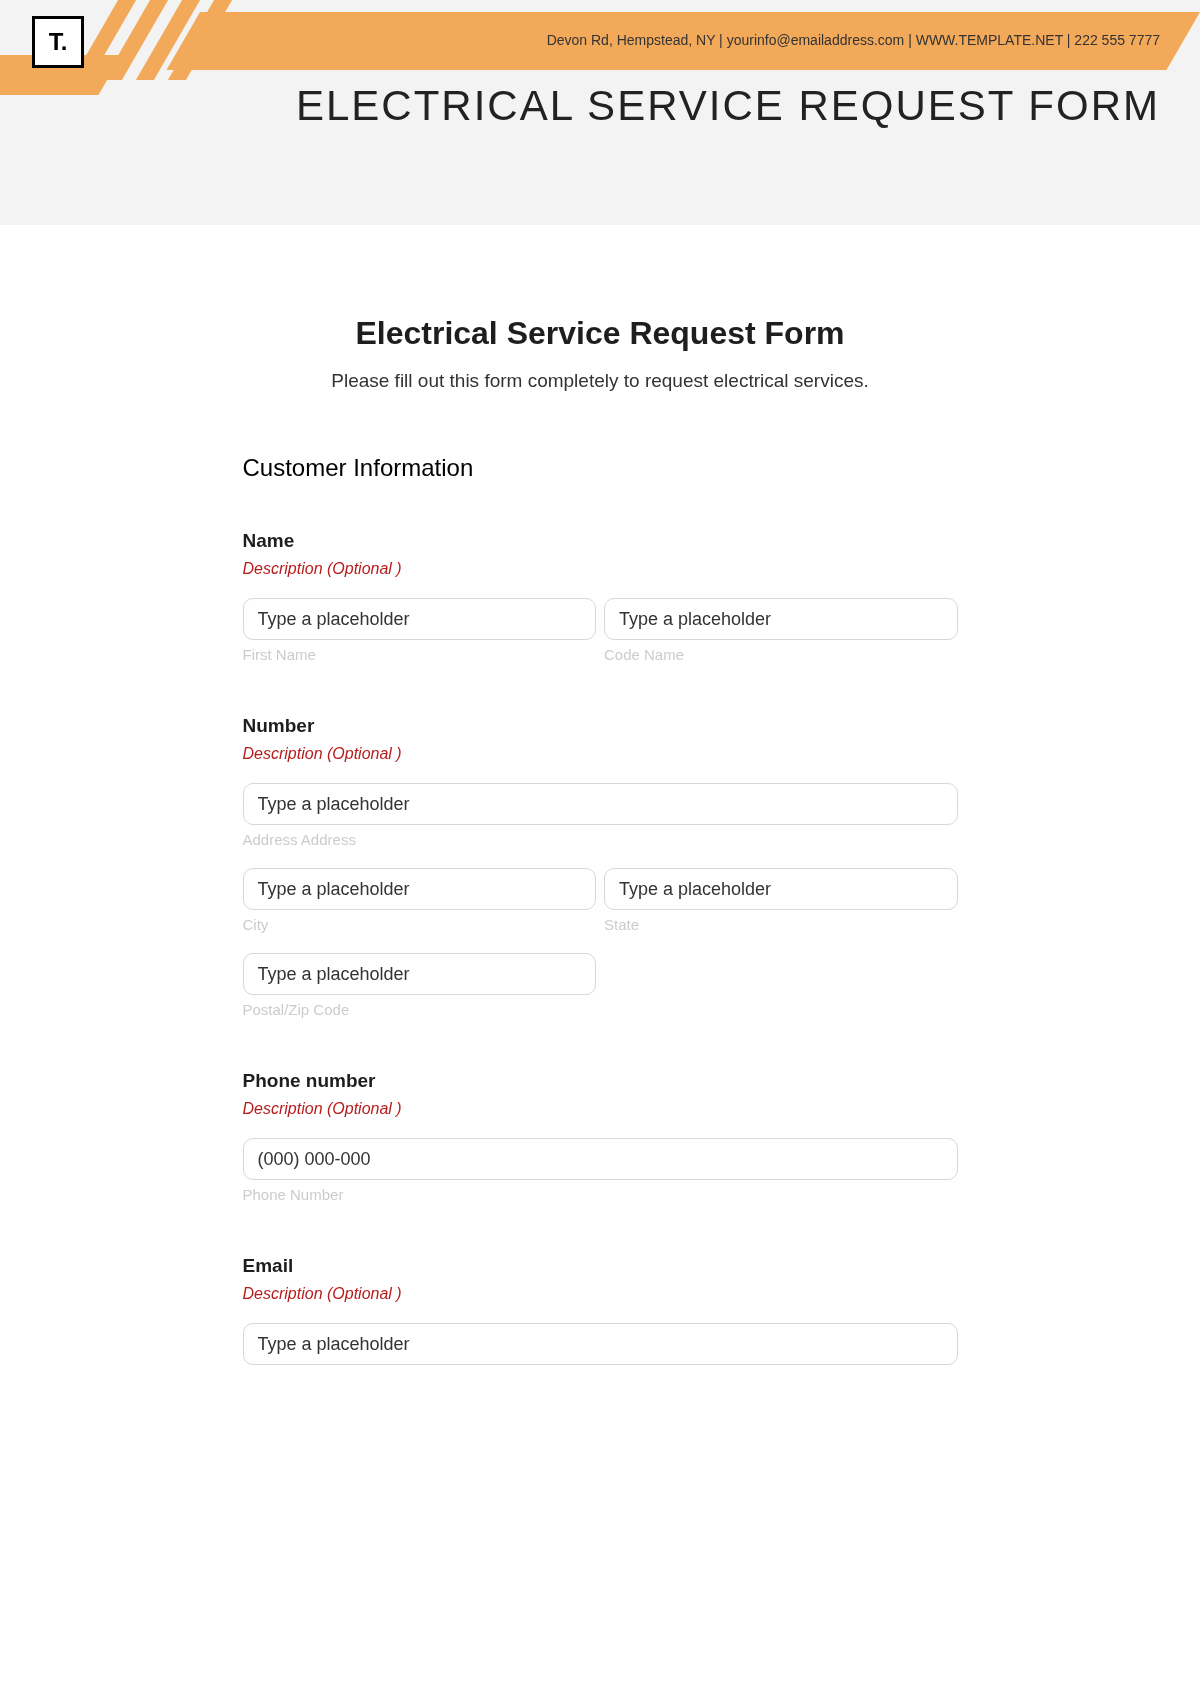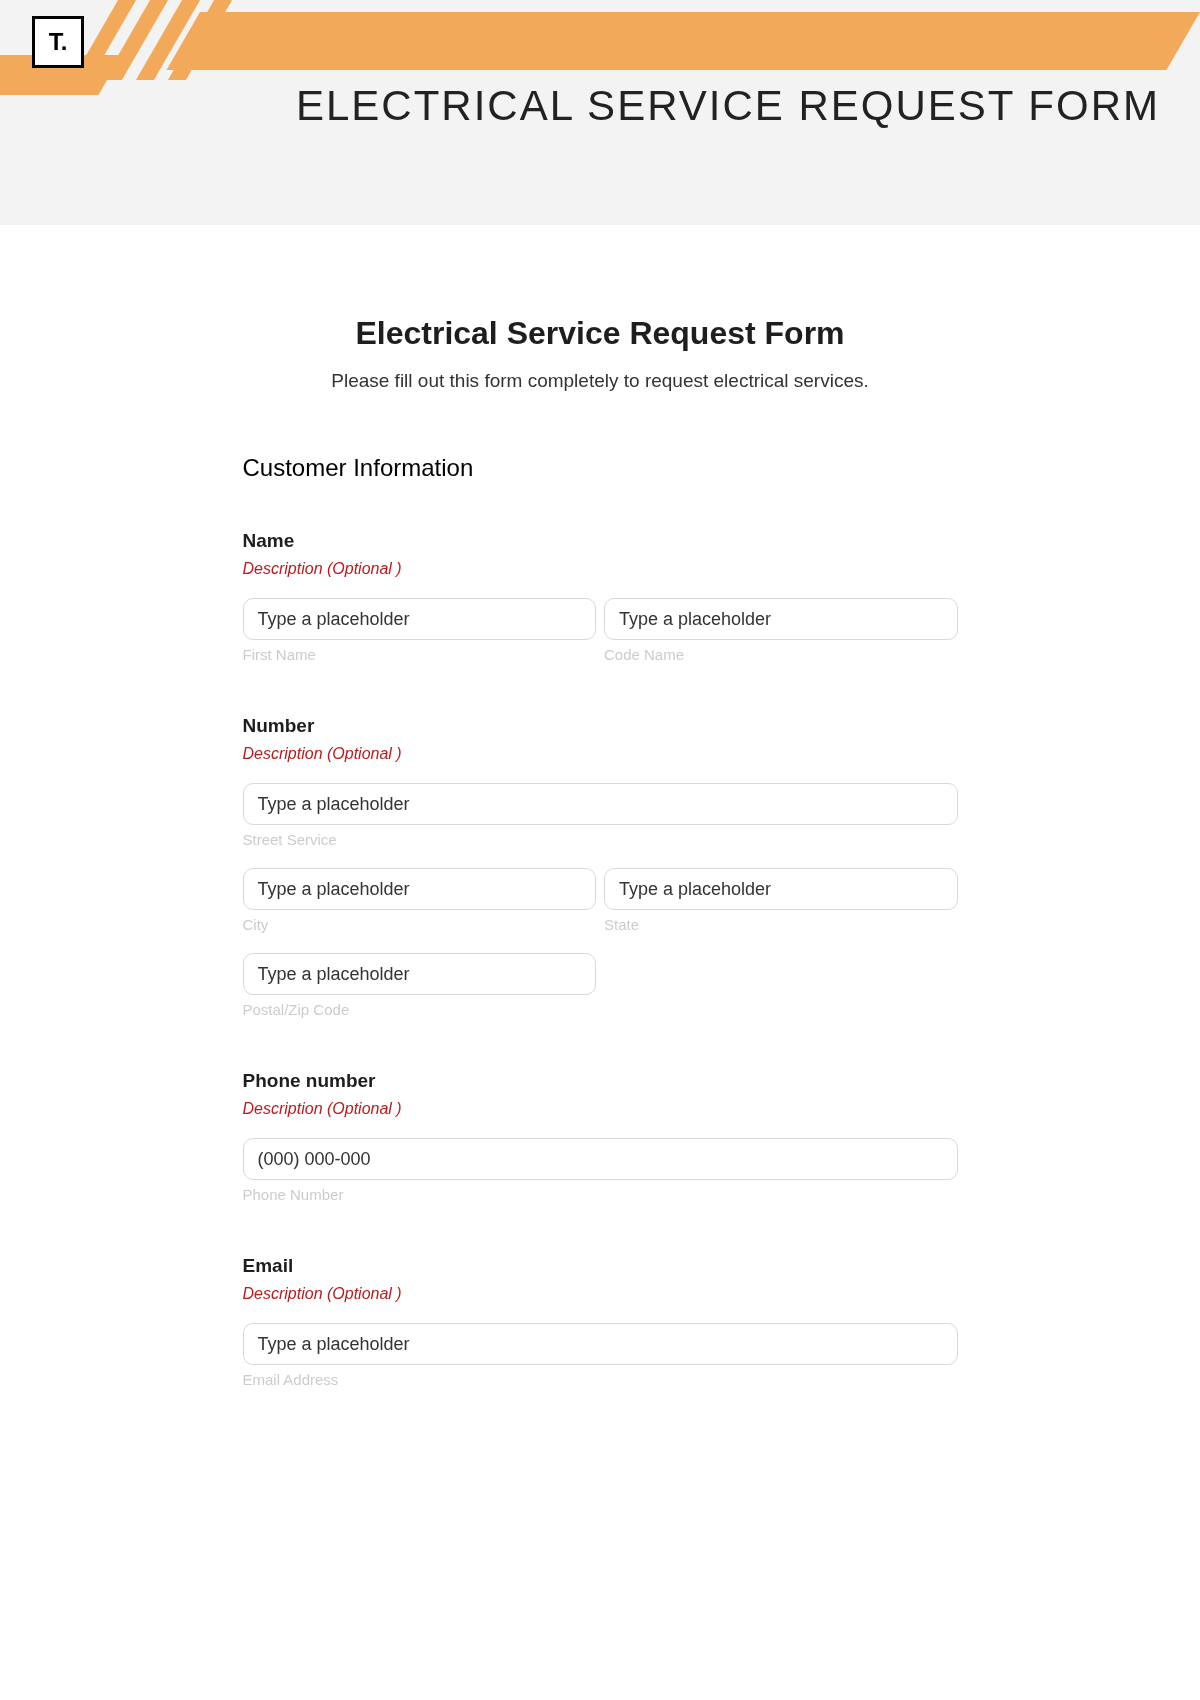--- a/index.html
+++ b/index.html
@@ -31,20 +31,21 @@
 <div class="header-area">
   <div class="orange-bar"></div>
   <div class="orange-stripes">
     <div class="stripe"></div>
       <div class="stripe"></div>
       <div class="stripe"></div>
       <div class="stripe"></div>
   </div>
   <div class="corner"></div>
   <div class="logo-box">T.</div>
+  <div class="header-info">Devon Rd, Hempstead, NY | yourinfo@emailaddress.com | WWW.TEMPLATE.NET | 222 555 7777</div>
   <div class="header-title">ELECTRICAL SERVICE REQUEST FORM</div>
 </div>
 
 <div class="form-wrap">
   <h1 class="form-title">Electrical Service Request Form</h1>
   <p class="form-subtitle">Please fill out this form completely to request electrical services.</p>
 
   <h2 class="section-title">Customer Information</h2>
 
   <div class="field-group">
@@ -61,21 +62,21 @@
       </div>
     </div>
   </div>
 
   <div class="field-group">
     <div class="field-label">Number</div>
     <div class="field-desc">Description (Optional )</div>
     <div class="row">
       <div class="col">
         <input class="input" placeholder="Type a placeholder" style="">
-        <div class="sublabel">Street Service</div>
+        <div class="sublabel">Address Address</div>
       </div>
     </div>
     <div class="row">
       <div class="col">
         <input class="input" placeholder="Type a placeholder" style="">
         <div class="sublabel">City</div>
       </div>
       <div class="col">
         <input class="input" placeholder="Type a placeholder" style="">
         <div class="sublabel">State</div>
@@ -100,17 +101,16 @@
       </div>
     </div>
   </div>
 
   <div class="field-group">
     <div class="field-label">Email</div>
     <div class="field-desc">Description (Optional )</div>
     <div class="row">
       <div class="col">
         <input class="input" placeholder="Type a placeholder" style="">
-        <div class="sublabel">Email Address</div>
       </div>
     </div>
   </div>
 </div>
 
 </body></html>

